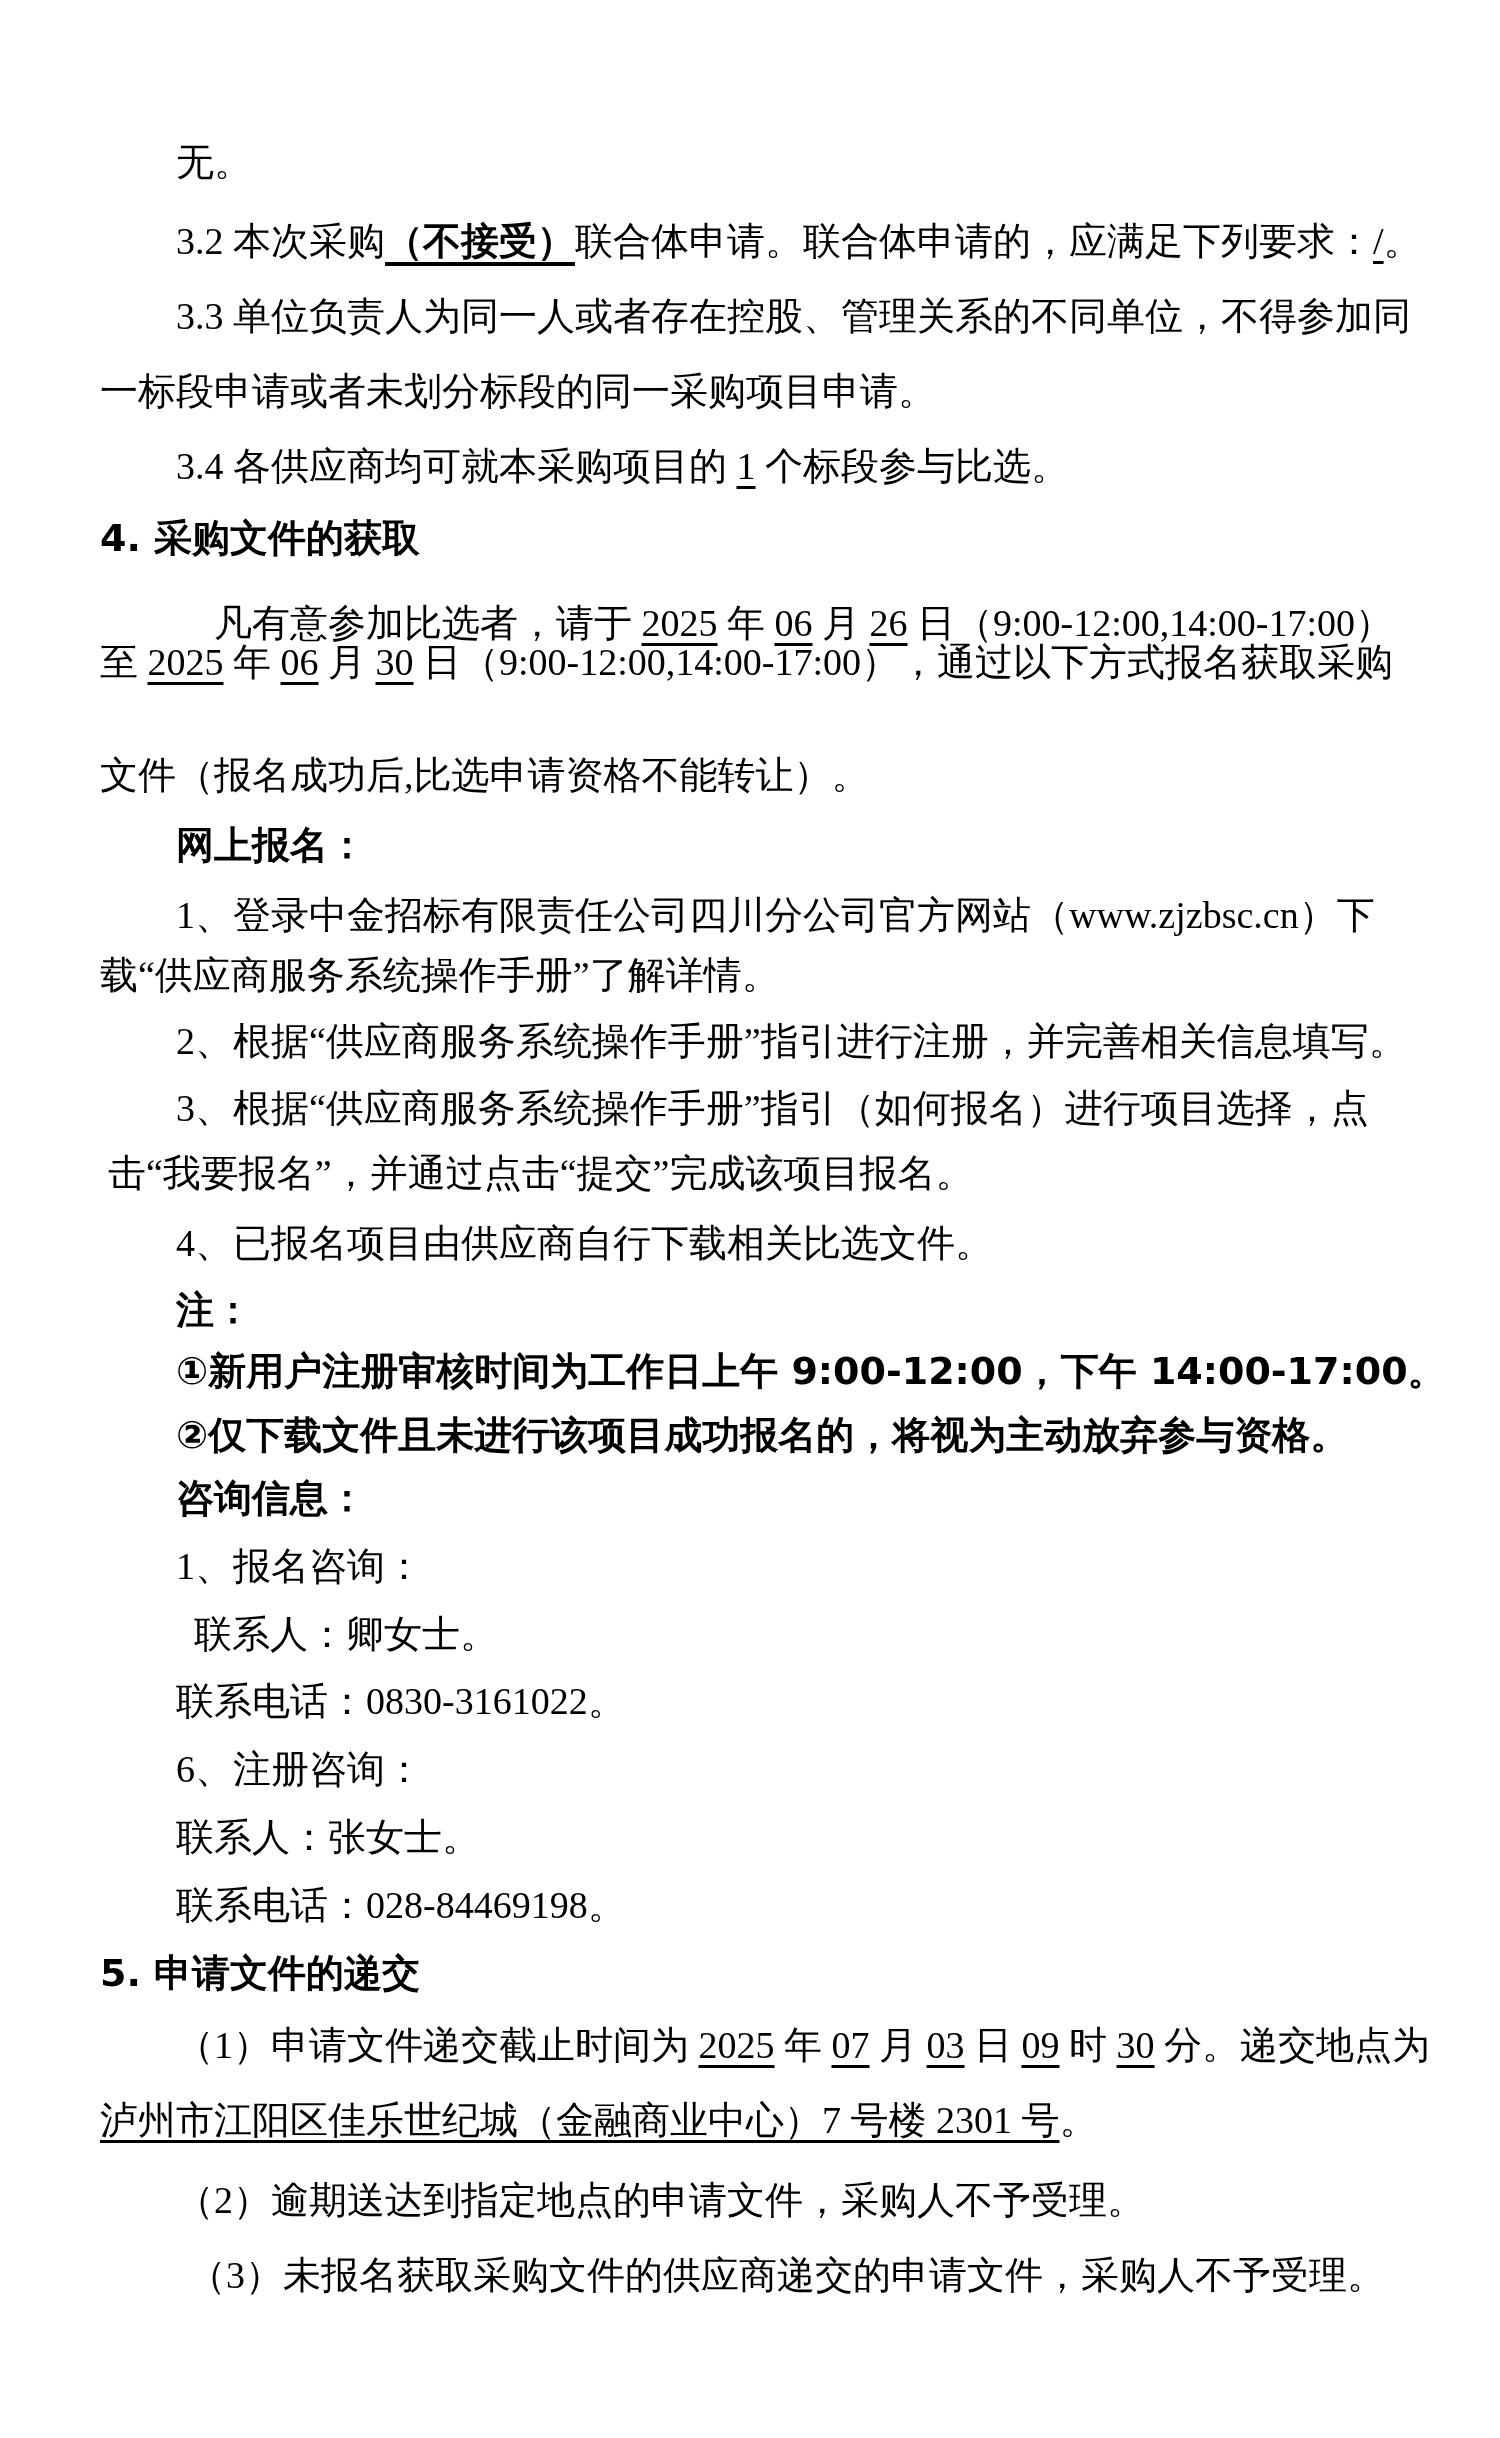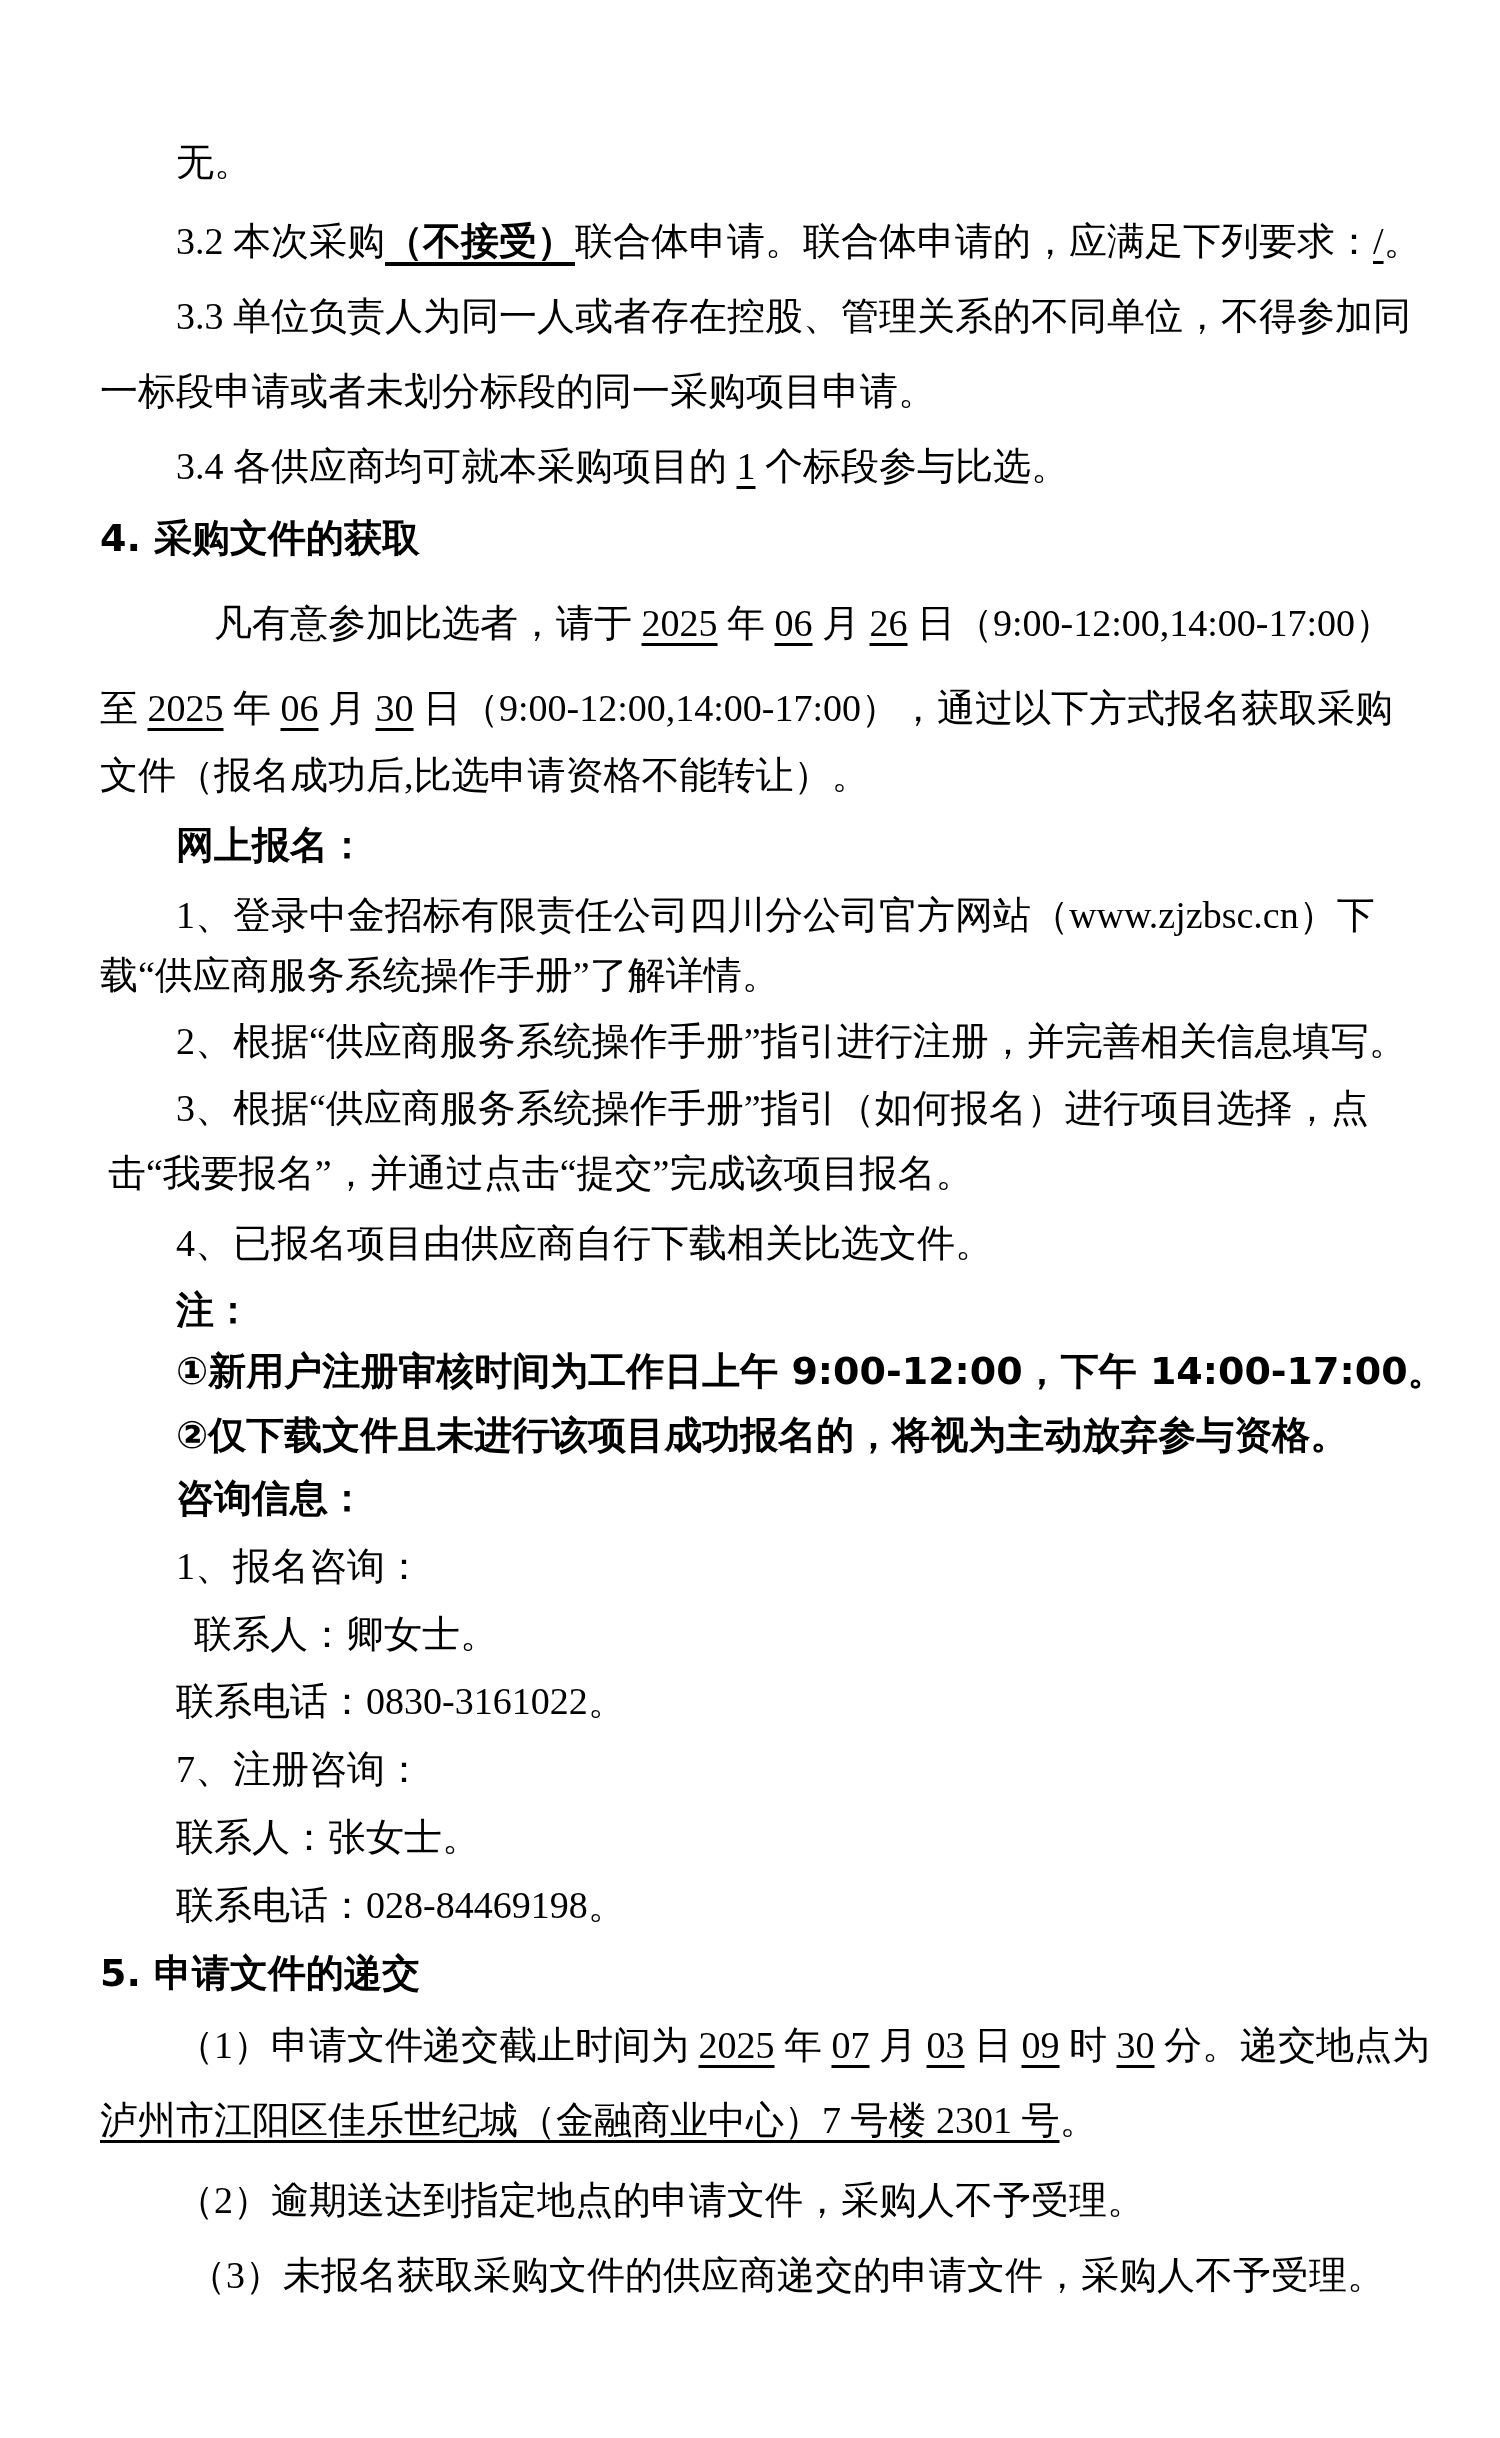--- a/index.html
+++ b/index.html
@@ -52,37 +52,37 @@
 
 <div class="page">
   <div id="doc">
       <div class="line" style="top: 142px; left: 176px;"><span class="">无。</span></div>
       <div class="line" style="top: 221px; left: 176px;"><span class="">3.2 本次采购</span><span class="bold ul-thick">（不接受）</span><span class="">联合体申请。联合体申请的，应满足下列要求：</span><span class="ul">/</span><span class="">。</span></div>
       <div class="line" style="top: 296px; left: 176px;"><span class="">3.3 单位负责人为同一人或者存在控股、管理关系的不同单位，不得参加同</span></div>
       <div class="line" style="top: 371px; left: 100px;"><span class="">一标段申请或者未划分标段的同一采购项目申请。</span></div>
       <div class="line" style="top: 446px; left: 176px;"><span class="">3.4 各供应商均可就本采购项目的 </span><span class="ul">1</span><span class=""> 个标段参与比选。</span></div>
       <div class="line" style="top: 518px; left: 100px;"><span class="heiti">4. 采购文件的获取</span></div>
       <div class="line" style="top: 603px; left: 214px;"><span class="">凡有意参加比选者，请于 </span><span class="ul">2025</span><span class=""> 年 </span><span class="ul">06</span><span class=""> 月 </span><span class="ul">26</span><span class=""> 日（9:00-12:00,14:00-17:00）</span></div>
-      <div class="line" style="top: 688px; left: 100px; text-align: center;"><span class="">至 </span><span class="ul">2025</span><span class=""> 年 </span><span class="ul">06</span><span class=""> 月 </span><span class="ul">30</span><span class=""> 日（9:00-12:00,14:00-17:00），通过以下方式报名获取采购</span></div>
+      <div class="line" style="top: 642px; left: 100px; text-align: center;"><span class="">至 </span><span class="ul">2025</span><span class=""> 年 </span><span class="ul">06</span><span class=""> 月 </span><span class="ul">30</span><span class=""> 日（9:00-12:00,14:00-17:00），通过以下方式报名获取采购</span></div>
       <div class="line" style="top: 755px; left: 100px;"><span class="">文件（报名成功后,比选申请资格不能转让）。</span></div>
       <div class="line" style="top: 825px; left: 176px;"><span class="heiti">网上报名：</span></div>
       <div class="line" style="top: 895px; left: 176px;"><span class="">1、登录中金招标有限责任公司四川分公司官方网站（www.zjzbsc.cn）下</span></div>
       <div class="line" style="top: 955px; left: 100px;"><span class="">载“供应商服务系统操作手册”了解详情。</span></div>
       <div class="line" style="top: 1021px; left: 176px;"><span class="">2、根据“供应商服务系统操作手册”指引进行注册，并完善相关信息填写。</span></div>
       <div class="line" style="top: 1088px; left: 176px;"><span class="">3、根据“供应商服务系统操作手册”指引（如何报名）进行项目选择，点</span></div>
       <div class="line" style="top: 1153px; left: 108px;"><span class="">击“我要报名”，并通过点击“提交”完成该项目报名。</span></div>
       <div class="line" style="top: 1223px; left: 176px;"><span class="">4、已报名项目由供应商自行下载相关比选文件。</span></div>
       <div class="line" style="top: 1290px; left: 176px;"><span class="heiti">注：</span></div>
       <div class="line" style="top: 1351px; left: 176px;"><span class="heiti">①新用户注册审核时间为工作日上午 9:00-12:00，下午 14:00-17:00。</span></div>
       <div class="line" style="top: 1415px; left: 176px;"><span class="heiti">②仅下载文件且未进行该项目成功报名的，将视为主动放弃参与资格。</span></div>
       <div class="line" style="top: 1478px; left: 176px;"><span class="heiti">咨询信息：</span></div>
       <div class="line" style="top: 1546px; left: 176px;"><span class="">1、报名咨询：</span></div>
       <div class="line" style="top: 1614px; left: 176px; margin-left: 18px;"><span class="">联系人：卿女士。</span></div>
       <div class="line" style="top: 1681px; left: 176px;"><span class="">联系电话：0830-3161022。</span></div>
-      <div class="line" style="top: 1749px; left: 176px;"><span class="">7、注册咨询：</span></div>
+      <div class="line" style="top: 1749px; left: 176px;"><span class="">6、注册咨询：</span></div>
       <div class="line" style="top: 1817px; left: 176px;"><span class="">联系人：张女士。</span></div>
       <div class="line" style="top: 1885px; left: 176px;"><span class="">联系电话：028-84469198。</span></div>
       <div class="line" style="top: 1953px; left: 100px;"><span class="heiti">5. 申请文件的递交</span></div>
       <div class="line" style="top: 2025px; left: 176px;"><span class="">（1）申请文件递交截止时间为 </span><span class="ul">2025</span><span class=""> 年 </span><span class="ul">07</span><span class=""> 月 </span><span class="ul">03</span><span class=""> 日 </span><span class="ul">09</span><span class=""> 时 </span><span class="ul">30</span><span class=""> 分。递交地点为</span></div>
       <div class="line" style="top: 2100px; left: 100px;"><span class="ul">泸州市江阳区佳乐世纪城（金融商业中心）7 号楼 2301 号</span><span class="">。</span></div>
       <div class="line" style="top: 2180px; left: 176px;"><span class="">（2）逾期送达到指定地点的申请文件，采购人不予受理。</span></div>
       <div class="line" style="top: 2255px; left: 188px;"><span class="">（3）未报名获取采购文件的供应商递交的申请文件，采购人不予受理。</span></div>
     </div>
 </div>
 

